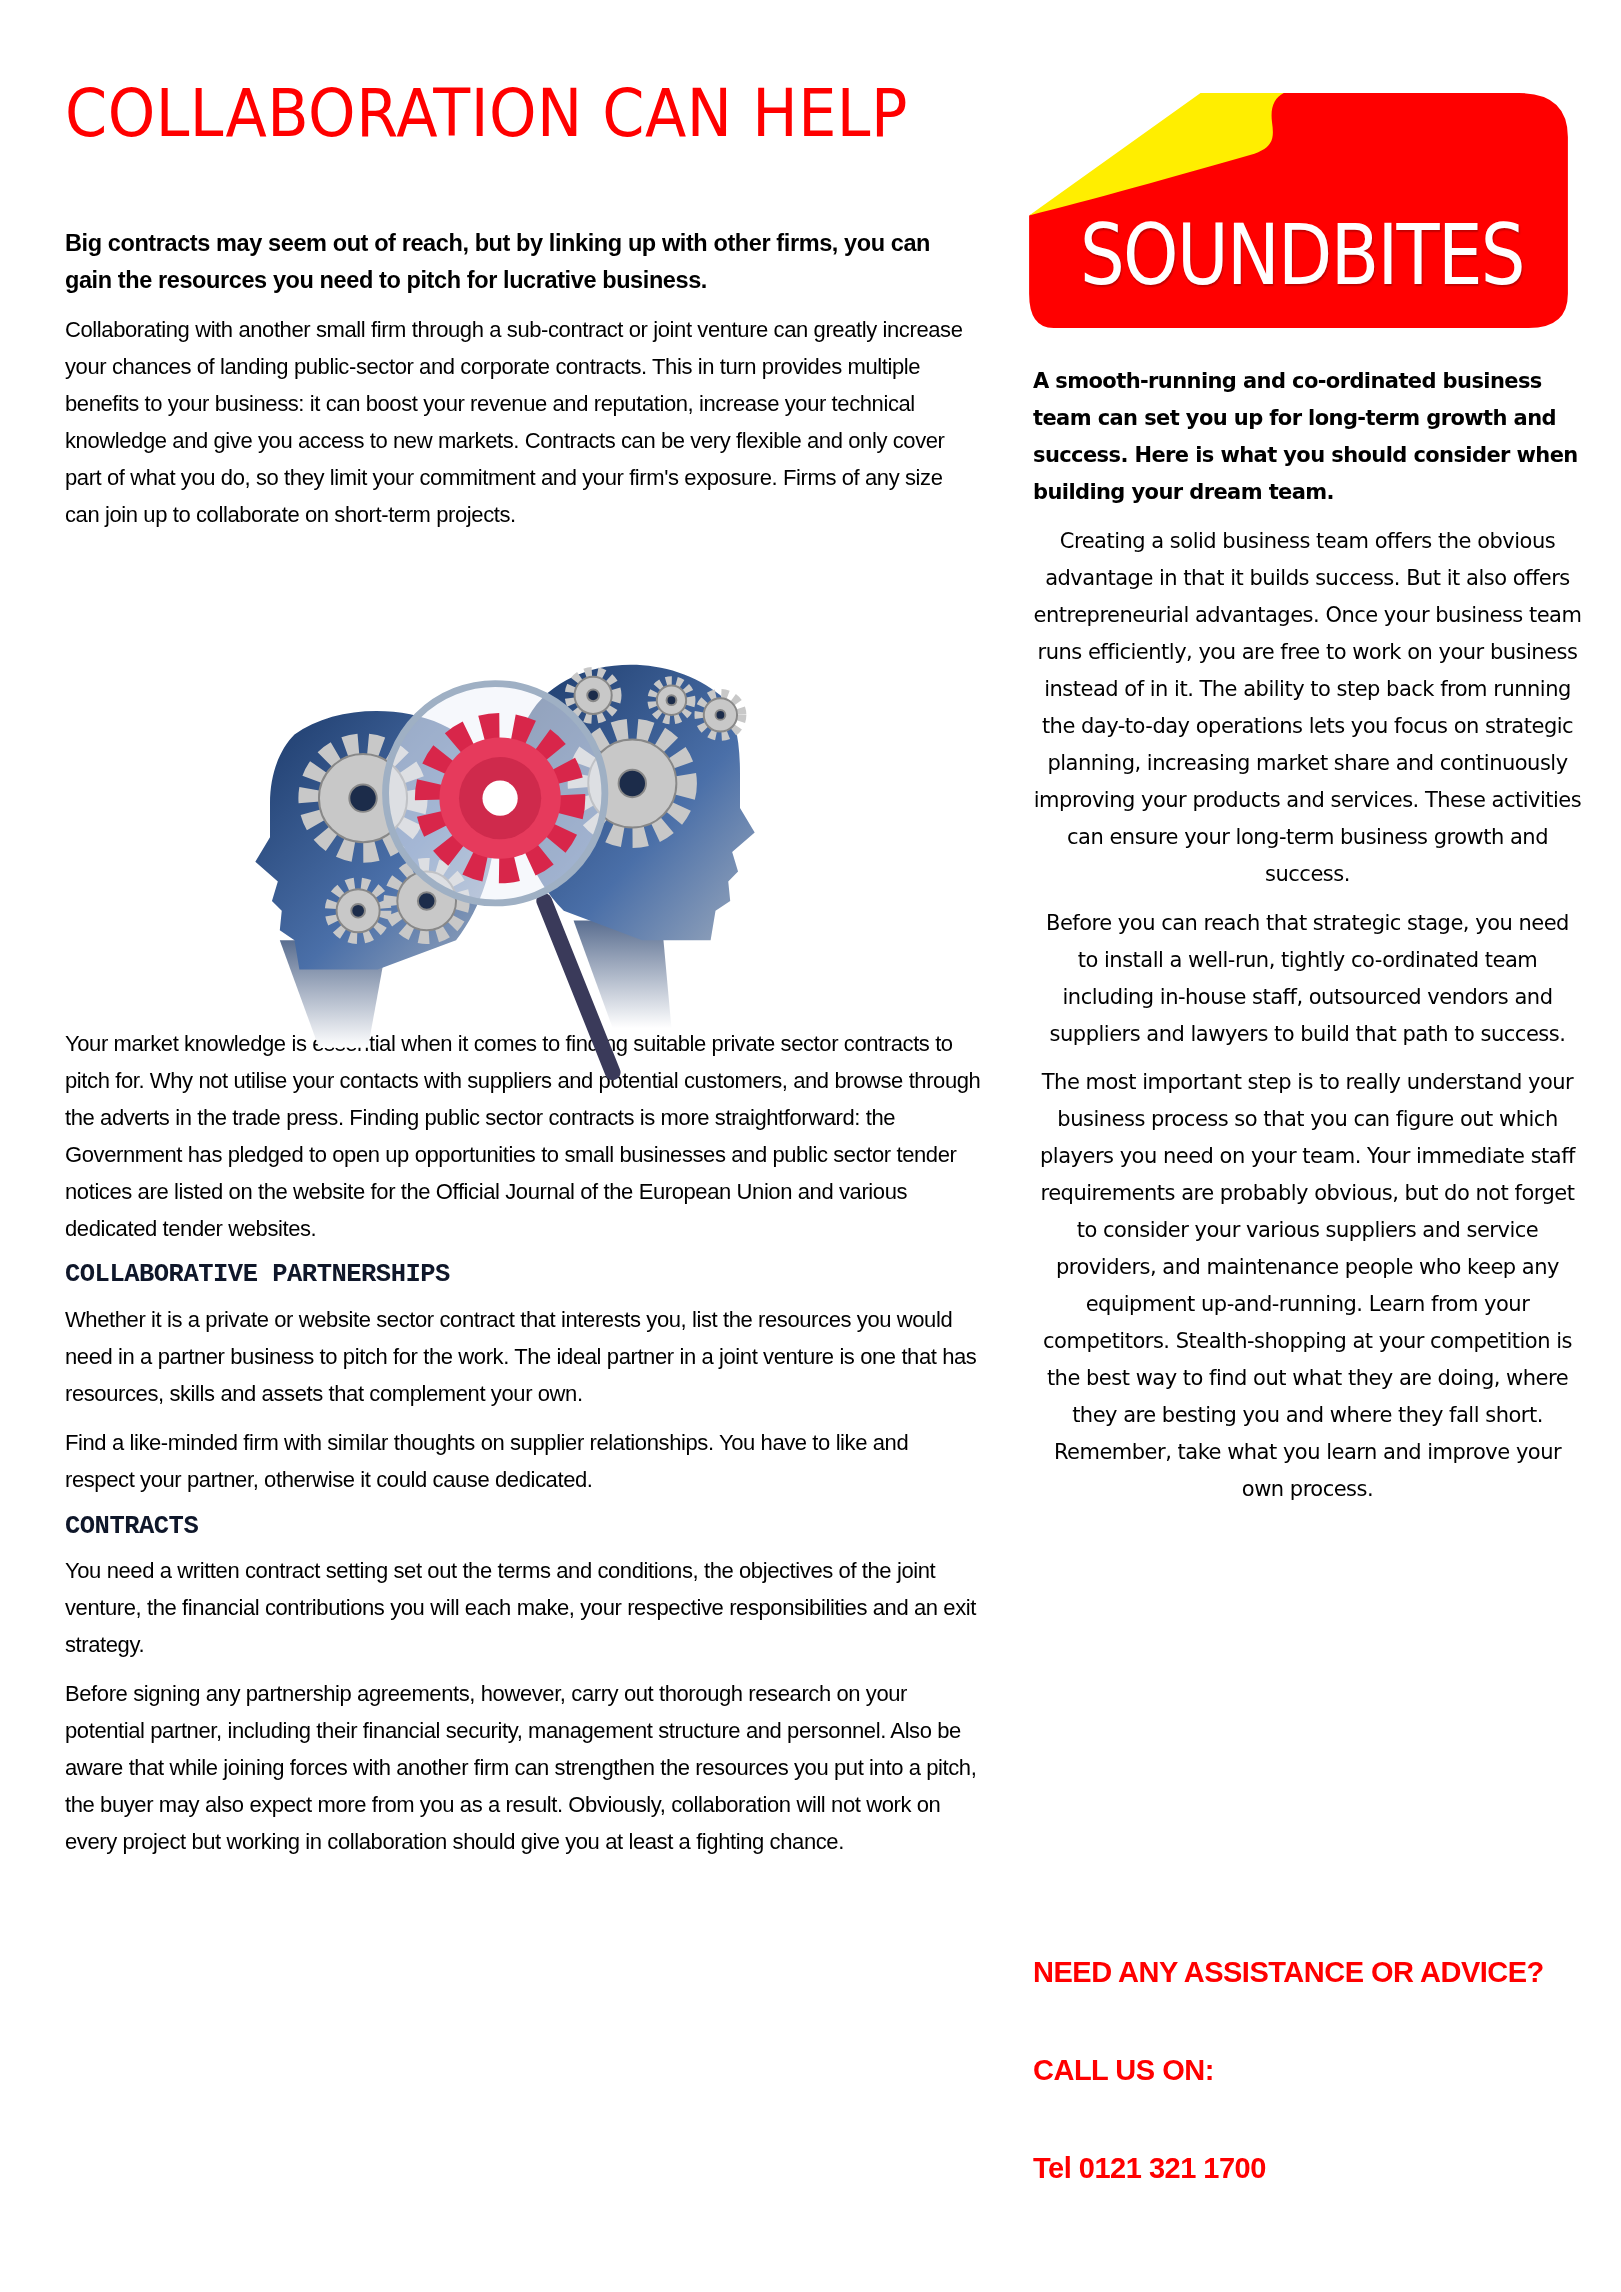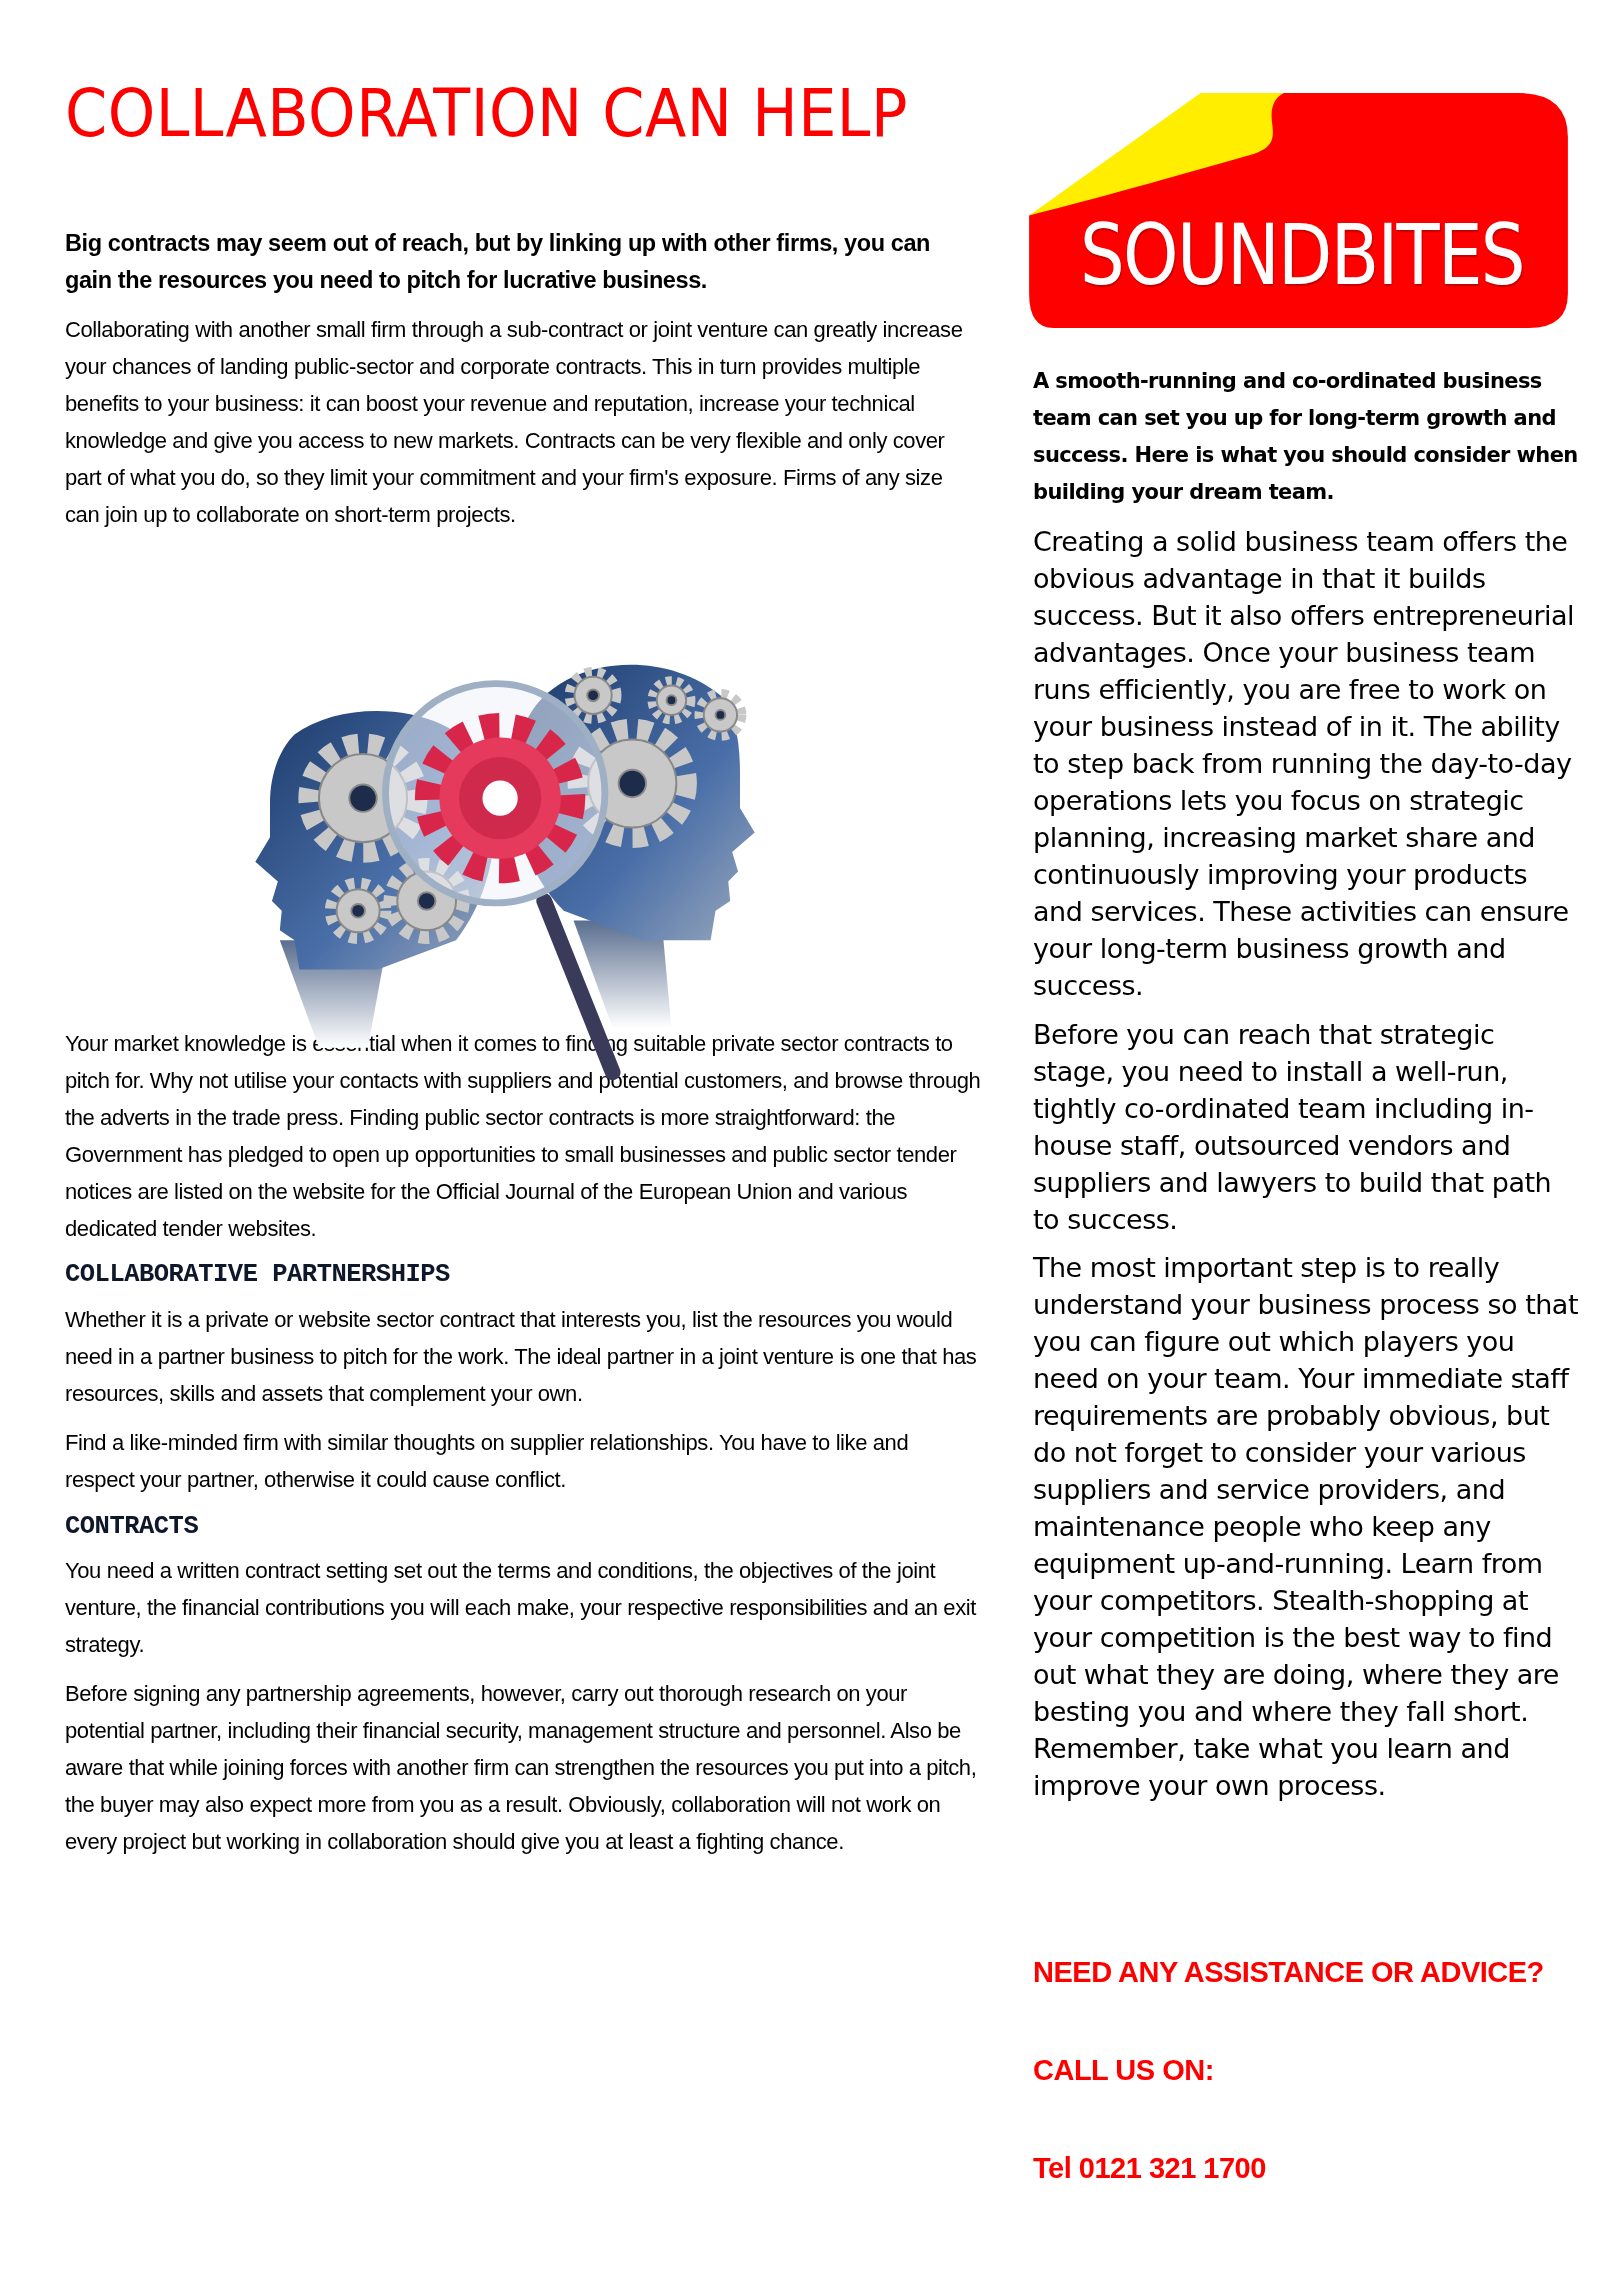--- a/index.html
+++ b/index.html
@@ -7,21 +7,21 @@
          font-family: "Liberation Sans", sans-serif; color: #000; }
   .page-title { position: absolute; left: 65px; top: 76px; margin: 0;
     font-family: "DejaVu Sans", sans-serif; font-weight: normal; font-size: 65px;
     letter-spacing: 0.5px; color: #ff0000; white-space: nowrap; transform: scaleX(0.93); transform-origin: left top; }
   .col-left { position: absolute; left: 65px; top: 225px; width: 916px; }
   .col-right { position: absolute; left: 1033px; top: 363px; width: 549px; }
   p { margin: 0 0 11.8px 0; }
   .lead { font-family: "Liberation Sans", sans-serif; font-weight: bold; font-size: 23.5px; line-height: 37px;
     letter-spacing: -0.4px; }
   .body-l { font-family: "Liberation Sans", sans-serif; font-size: 22px; line-height: 37px; letter-spacing: -0.4px; }
-  .body-r { font-family: "DejaVu Sans", sans-serif; font-size: 27px; line-height: 37px; letter-spacing: -0.5px; }
+  .body-r { font-family: "DejaVu Sans", sans-serif; font-size: 21px; line-height: 37px; letter-spacing: -0.5px; text-align: center; }
   .lead-r { font-family: "DejaVu Sans", sans-serif; font-weight: bold; font-size: 21px; line-height: 37px; letter-spacing: -0.6px; margin-bottom: 11.8px; }
   .sub-head { font-family: Liberation Mono, monospace; font-weight: bold; font-size: 25.5px; color: #0f172a;
     margin: 13.7px 0 11.8px 0; letter-spacing: -0.5px; }
   .figure { position: absolute; left: 201px; top: 617px; width: 608px; height: 470px; }
   .logo { position: absolute; left: 1029px; top: 93px; width: 539px; height: 240px; }
   .logo-text { position: absolute; left: 1035px; top: 206px; width: 534px; text-align: center;
     font-family: "DejaVu Sans", sans-serif; font-size: 84px; color: #fff; letter-spacing: -2px;
     text-shadow: 1px 2px 2px rgba(0,0,0,0.25); transform: scaleX(0.84); transform-origin: center top; }
   .cta { position: absolute; left: 1033px; top: 1901px; width: 568px;
     font-family: "Liberation Sans", sans-serif; font-weight: bold; font-size: 29px; line-height: 49px; color: #ff0000; letter-spacing: -0.5px; margin-top: 47px; }
@@ -40,21 +40,21 @@
 <div class="logo-text">SOUNDBITES</div>
 
 <div class="col-left">
   <p class="lead">Big contracts may seem out of reach, but by linking up with other firms, you can gain the resources you need to pitch for lucrative business.</p>
   <p class="body-l">Collaborating with another small firm through a sub-contract or joint venture can greatly increase your chances of landing public-sector and corporate contracts. This in turn provides multiple benefits to your business: it can boost your revenue and reputation, increase your technical knowledge and give you access to new markets.  Contracts can be very flexible and only cover part of what you do, so they limit your commitment and your firm's exposure. Firms of any size can join up to collaborate on short-term projects.</p>
   <div style="height: 480px;"></div>
   <p class="body-l">Your market knowledge is essential when it comes to finding suitable private sector contracts to pitch for.  Why not utilise your contacts with suppliers and potential customers, and browse through the adverts in the trade press.  Finding public sector contracts is more straightforward: the Government has pledged to open up opportunities to small businesses and public sector tender notices are listed on the website for the Official Journal of the European Union and various dedicated tender websites.</p>
 
   <div class="sub-head">COLLABORATIVE PARTNERSHIPS</div>
   <p class="body-l">Whether it is a private or website sector contract that interests you, list the resources you would need in a partner business to pitch for the work.  The ideal partner in a joint venture is one that has resources, skills and assets that complement your own.</p>
-  <p class="body-l">Find a like-minded firm with similar thoughts on supplier relationships.  You have to like and respect your partner, otherwise it could cause conflict.</p>
+  <p class="body-l">Find a like-minded firm with similar thoughts on supplier relationships.  You have to like and respect your partner, otherwise it could cause dedicated.</p>
 
   <div class="sub-head">CONTRACTS</div>
   <p class="body-l">You need a written contract setting set out the terms and conditions, the objectives of the joint venture, the financial contributions you will each make, your respective responsibilities and an exit strategy.</p>
   <p class="body-l">Before signing any partnership agreements, however, carry out thorough research on your potential partner, including their financial security, management structure and personnel.  Also be aware that while joining forces with another firm can strengthen the resources you put into a pitch, the buyer may also expect more from you as a result.  Obviously, collaboration will not work on every project but working in collaboration should give you at least a fighting chance.</p>
 </div>
 
 <svg class="figure" viewBox="0 0 620 480" aria-label="Two heads with gears and a magnifying glass over a red gear">
   <defs>
     <linearGradient id="headL" x1="0" y1="0" x2="1" y2="1">
       <stop offset="0" stop-color="#1c3a6a"></stop>

